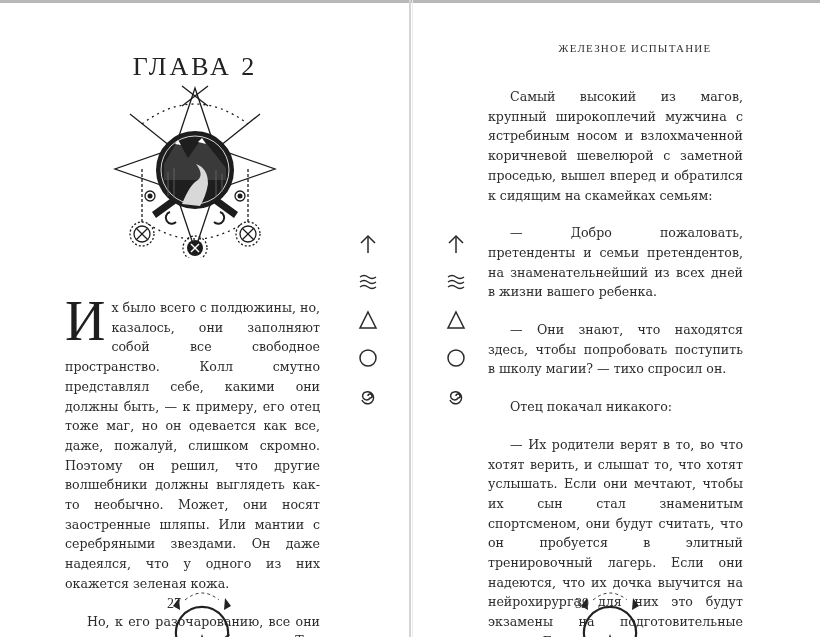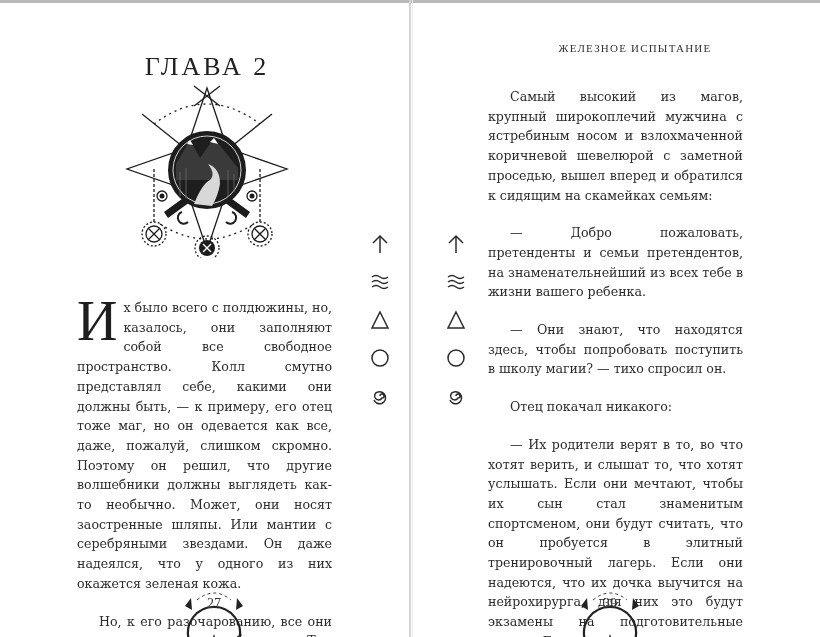--- a/index.html
+++ b/index.html
@@ -7,21 +7,21 @@
     width: 820px; height: 637px; overflow: hidden; position: relative;
     background: #ffffff;
     font-family: "DejaVu Serif", "Liberation Serif", serif;
     color: #2a2a2a;
   }
   .topbar { position: absolute; left: 0; top: 0; width: 820px; height: 3px; background: #b8b8b8; }
   .gutter { position: absolute; left: 409px; top: 0; width: 2px; height: 637px; background: #d4d4d4; }
   .gutter2 { position: absolute; left: 412px; top: 0; width: 1px; height: 637px; background: #ececec; }
 
   .page { position: absolute; top: 0; height: 637px; }
-  .page-left { left: 12px; width: 409px; }
+  .page-left { left: 0; width: 409px; }
   .page-right { left: 413px; width: 407px; }
 
   .chapter-title {
     position: absolute; left: 0; width: 390px; top: 52px; text-align: center;
     font-family: "Liberation Serif", serif; font-size: 26px; letter-spacing: 3px; color: #222;
   }
   .running-head {
     position: absolute; left: 57px; width: 330px; top: 42px; text-align: center;
     font-family: "Liberation Serif", serif; font-size: 11px; letter-spacing: 1.2px; color: #333;
   }
@@ -46,21 +46,21 @@
   .symbols-left { left: 355px; }
   .symbols-right { left: 30px; }
   .symbol { width: 26px; height: 38px; display: flex; align-items: flex-start; justify-content: center; }
   .symbol svg { width: 20px; height: 20px; }
 
   .folio { position: absolute; width: 70px; height: 60px; top: 580px; }
   .folio-left { left: 167px; }
   .folio-right { left: 162px; }
   .folio svg { position: absolute; left: 0; top: 0; }
   .folio-num {
-    position: absolute; left: 0; width: 70px; top: 16px; text-align: center;
+    position: absolute; left: 0; width: 70px; top: 16px; text-align: left;
     font-family: "Liberation Serif", serif; font-size: 14px; color: #333;
   }
 </style>
 </head>
 <body>
 
 <div class="topbar"></div>
 <div class="gutter"></div>
 <div class="gutter2"></div>
 
@@ -208,21 +208,21 @@
     </div>
     <div class="symbol">
       <svg viewBox="0 0 20 20">
           <path d="M10,10 a2,2 0 1,1 2,2 a4,4 0 1,1 -4,-6 a6,6 0 1,1 -4,8" fill="none" stroke="#2a2a2a" stroke-width="1.5"></path>
         </svg>
     </div>
   </div>
 
   <div class="body-text right-text">
     <p>Самый высокий из магов, крупный широкоплечий мужчина с ястребиным носом и взлохмаченной коричневой шевелюрой с заметной проседью, вышел вперед и обратился к сидящим на скамейках семьям:</p>
-    <p>— Добро пожаловать, претенденты и семьи претендентов, на знаменательнейший из всех тебе в жизни вашего ребенка.</p>
+    <p>— Добро пожаловать, претенденты и семьи претендентов, на знаменательнейший из всех дней в жизни вашего ребенка.</p>
     <p>— Они знают, что находятся здесь, чтобы попробовать поступить в школу магии? — тихо спросил он.</p>
     <p>Отец покачал никакого:</p>
     <p>— Их родители верят в то, во что хотят верить, и слышат то, что хотят услышать. Если они мечтают, чтобы их сын стал знаменитым спортсменом, они будут считать, что он пробуется в элитный тренировочный лагерь. Если они надеются, что их дочка выучится на нейрохирурга, для них это будут экзамены на подготовительные курсы. Если же они хотят своему ребенку богатства, то думают, что это что-то вроде подготовительной школы, где он будет заводить контакты с богатыми и могущественными мира сего.</p>
 
   </div>
 
   <div class="folio folio-right">
     <svg width="70" height="60" viewBox="0 0 70 60">
       <g fill="none" stroke="#222">
         <path d="M10,60 A26,26 0 1,1 60,60" stroke-width="2.2"></path>

